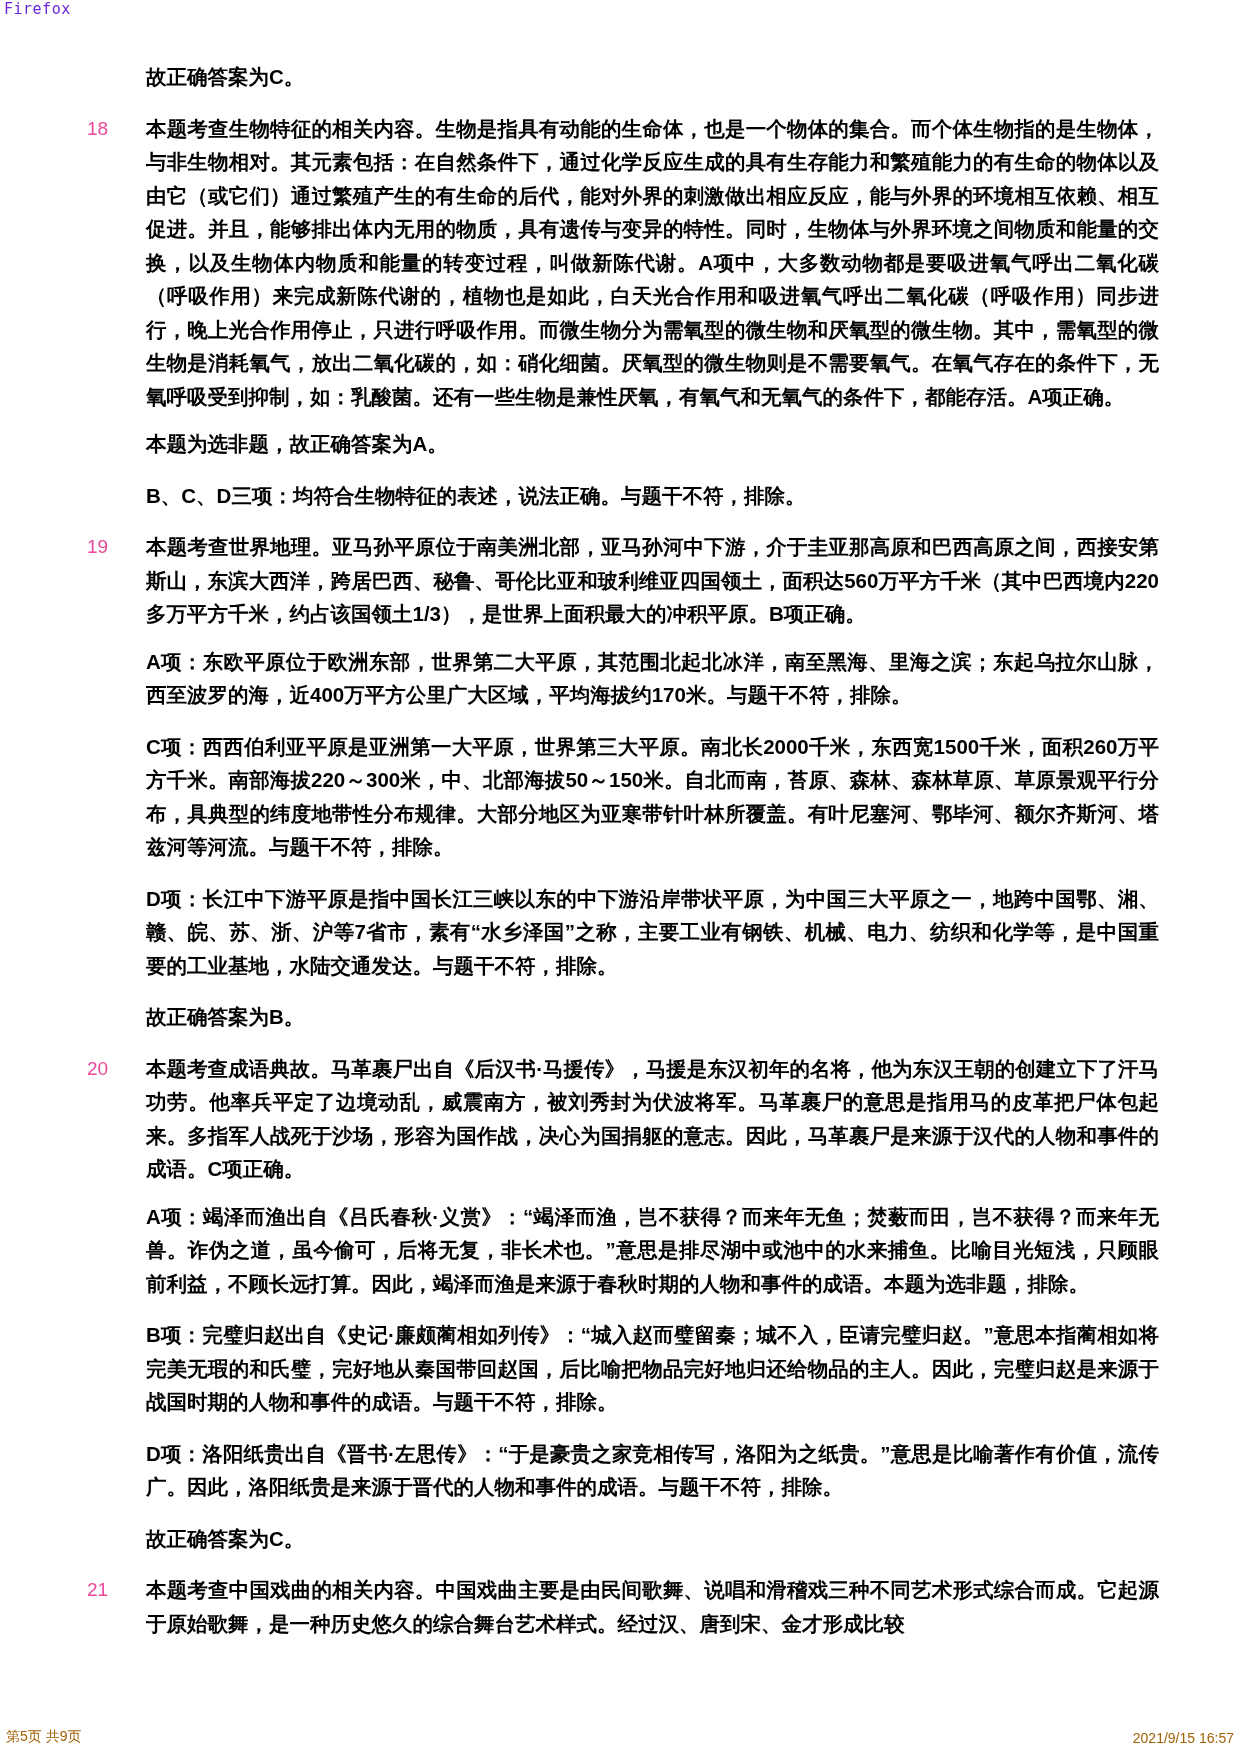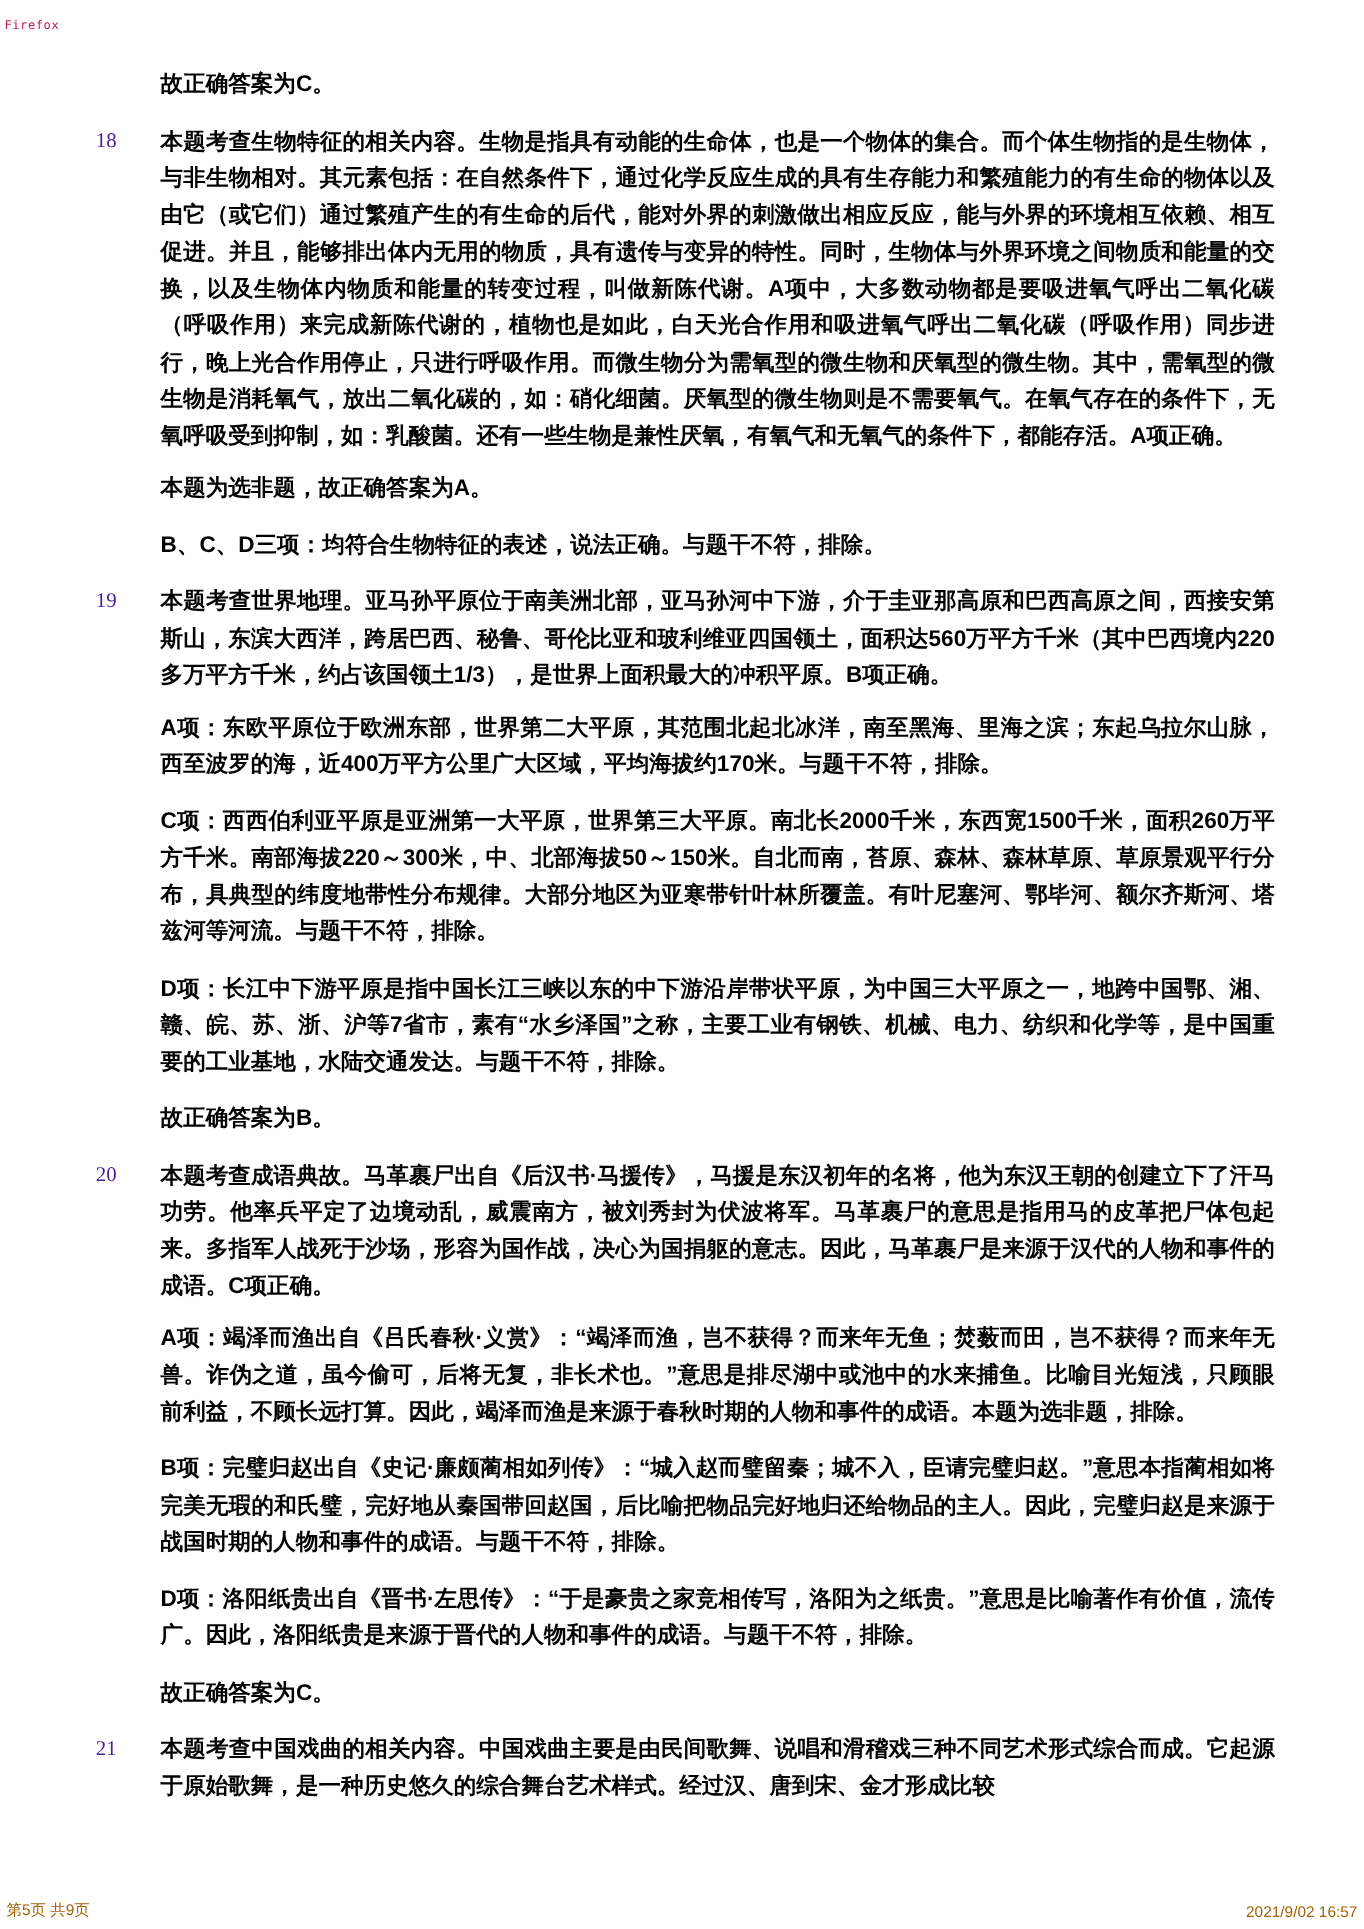--- a/index.html
+++ b/index.html
@@ -11,47 +11,47 @@
   .page {
     position: relative;
     width: 1240px;
     height: 1754px;
     background: #ffffff;
     box-sizing: border-box;
     overflow: hidden;
   }
   .browser-chrome-label {
     position: absolute;
-    top: 16px;
+    top: 0;
     left: 4px;
     font-family: "DejaVu Sans Mono", "Liberation Mono", monospace;
-    font-size: 11px;
-    color: #be185d;
+    font-size: 15px;
+    color: #6d28d9;
     letter-spacing: 0.5px;
   }
   .content {
     position: absolute;
     top: 60px;
     left: 84px;
     width: 1075px;
   }
   .para {
     display: flex;
     align-items: flex-start;
     margin: 0 0 14px 0;
   }
   .para.sub {
     margin-bottom: 18px;
   }
   .num {
     flex: 0 0 62px;
-    font-family: Liberation Serif, serif;
+    font-family: Liberation Sans, sans-serif;
     font-size: 19px;
     line-height: 33.5px;
-    color: #4c1d95;
+    color: #ec4899;
     text-align: left;
     padding-left: 3px;
     box-sizing: border-box;
   }
   .num.blank {
     
   }
   .body-text {
     flex: 1 1 auto;
     font-family: "Liberation Sans", "DejaVu Sans", sans-serif;
@@ -153,16 +153,16 @@
         <div class="body-text">故正确答案为C。</div>
       </div>
       <div class="para">
         <div class="num">21</div>
         <div class="body-text">本题考查中国戏曲的相关内容。中国戏曲主要是由民间歌舞、说唱和滑稽戏三种不同艺术形式综合而成。它起源于原始歌舞，是一种历史悠久的综合舞台艺术样式。经过汉、唐到宋、金才形成比较</div>
       </div>
     </div>
 
   <div class="footer">
     <span class="footer-left">第5页 共9页</span>
-    <span class="footer-right">2021/9/02 16:57</span>
+    <span class="footer-right">2021/9/15 16:57</span>
   </div>
 
 </div>
 
 </body></html>

